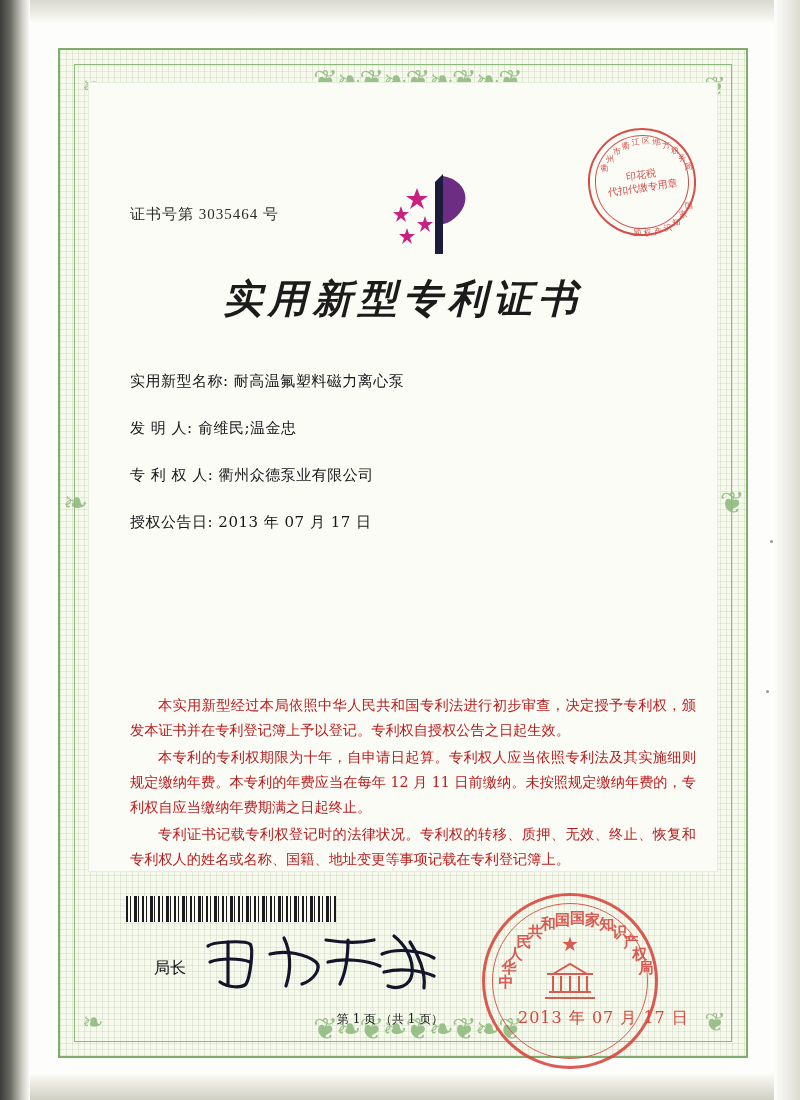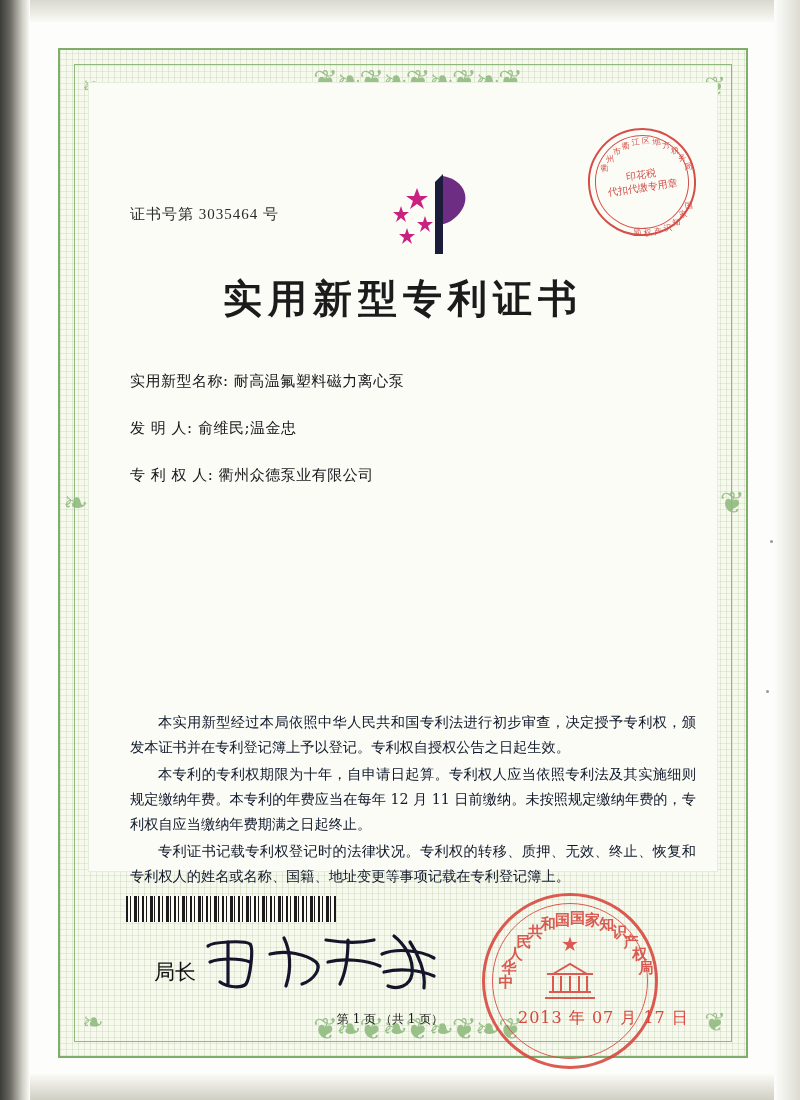--- a/index.html
+++ b/index.html
@@ -119,20 +119,21 @@
     position: absolute;
     left: 0;
     top: 190px;
     width: 630px;
     text-align: center;
     font-size: 39px;
     font-weight: bold;
     letter-spacing: 6px;
     color: #1b1b1b;
     font-family: "DejaVu Serif", serif;
+    font-style: italic;
   }
 
   
   .stamp-tr {
     position: absolute;
     right: 22px;
     top: 46px;
     width: 104px;
     height: 104px;
     border: 2px solid #d2413a;
@@ -191,25 +192,25 @@
     text-align: center;
   }
   .field .fvalue {
     display: inline;
   }
 
   
   .body-text {
     position: absolute;
     left: 42px;
-    top: 628px;
+    top: 611px;
     width: 566px;
     font-size: 14.2px;
     line-height: 25px;
-    color: #0f172a;
+    color: #b91c1c;
     text-align: justify;
     font-family: "DejaVu Serif", serif;
   }
   .body-text p {
     margin: 0 0 2px 0;
     text-indent: 28px;
   }
 
   
   .barcode {
@@ -223,21 +224,21 @@
       #1a1a1a 4px, #1a1a1a 5px, #fbfbf4 5px, #fbfbf4 8px,
       #1a1a1a 8px, #1a1a1a 11px, #fbfbf4 11px, #fbfbf4 12px,
       #1a1a1a 12px, #1a1a1a 13px, #fbfbf4 13px, #fbfbf4 16px);
   }
 
   
   .director-label {
     position: absolute;
     left: 96px;
     top: 910px;
-    font-size: 21px;
+    font-size: 16px;
     color: #111;
     font-family: "DejaVu Serif", serif;
   }
   .signature {
     position: absolute;
     left: 140px;
     top: 880px;
     width: 260px;
     height: 70px;
     color: #14142a;
@@ -397,20 +398,24 @@
           <span class="fvalue">耐高温氟塑料磁力离心泵</span>
         </div>
         <div class="field">
           <span class="flabel">发 明 人:</span>
           <span class="fvalue">俞维民;温金忠</span>
         </div>
         <div class="field">
           <span class="flabel">专 利 权 人:</span>
           <span class="fvalue">衢州众德泵业有限公司</span>
         </div>
+        <div class="field">
+          <span class="flabel">授权公告日:</span>
+          <span class="fvalue">2013 年 07 月 17 日</span>
+        </div>
       </div>
 
       <div class="body-text">
         <p>本实用新型经过本局依照中华人民共和国专利法进行初步审查，决定授予专利权，颁发本证书并在专利登记簿上予以登记。专利权自授权公告之日起生效。</p>
         <p>本专利的专利权期限为十年，自申请日起算。专利权人应当依照专利法及其实施细则规定缴纳年费。本专利的年费应当在每年 12 月 11 日前缴纳。未按照规定缴纳年费的，专利权自应当缴纳年费期满之日起终止。</p>
         <p>专利证书记载专利权登记时的法律状况。专利权的转移、质押、无效、终止、恢复和专利权人的姓名或名称、国籍、地址变更等事项记载在专利登记簿上。</p>
       </div>
     </div>
 
     <div class="barcode"></div>

